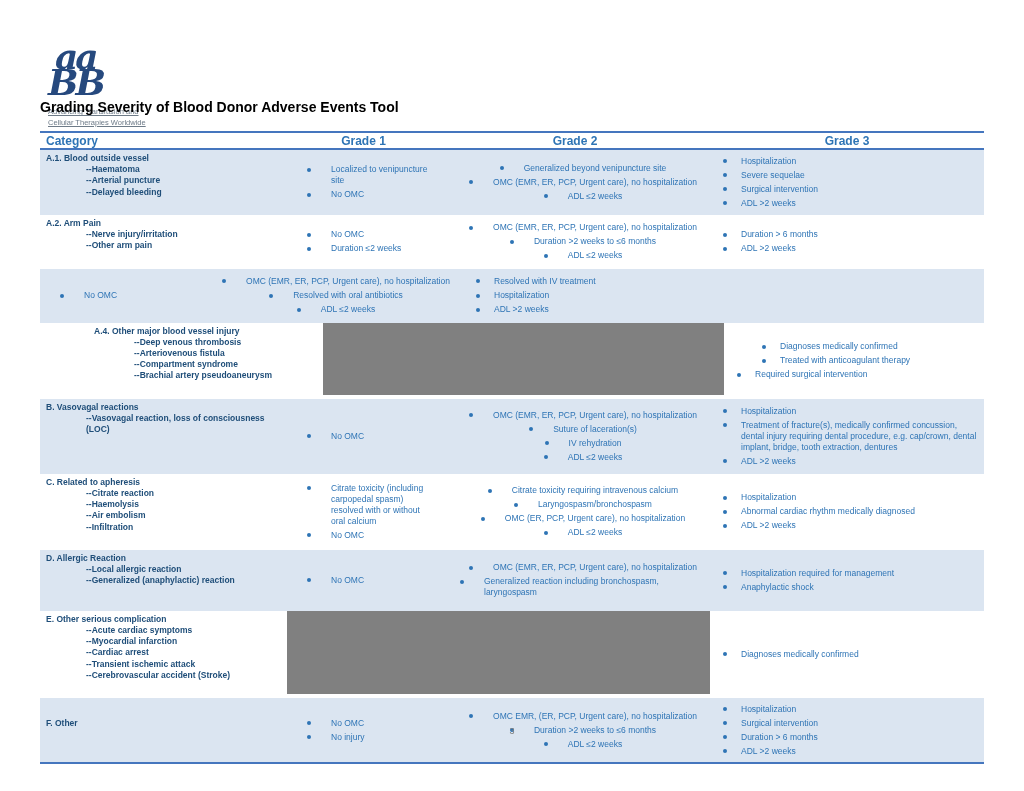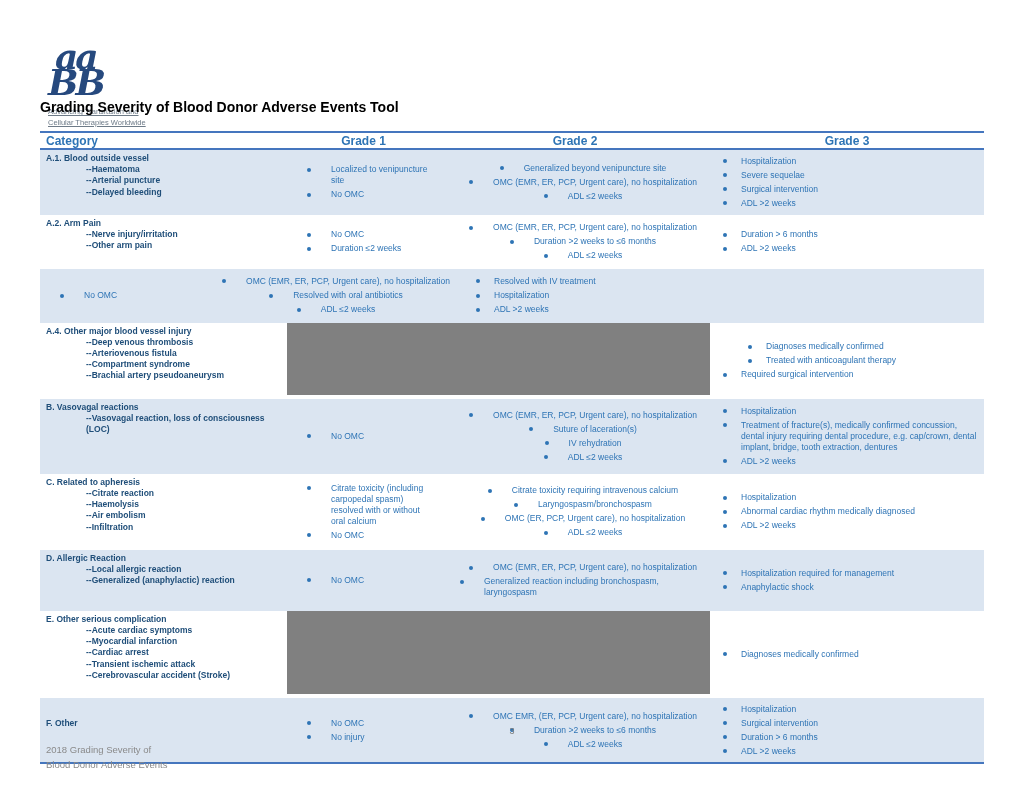--- a/index.html
+++ b/index.html
@@ -26,21 +26,21 @@
   .th-g1{width:153px;text-align:center;}
   .th-g2{width:270px;text-align:center;}
   .th-g3{width:274px;text-align:center;}
 
   .tbody{border-bottom:2px solid #4576be;}
   .trow{display:flex;}
   .trow.shaded{background:#dbe5f1;}
   .trow:nth-child(1){min-height:59px;}
   .trow:nth-child(2){min-height:43px;}
   .trow:nth-child(3){min-height:54px;}
-  .trow:nth-child(4){min-height:69px;}
+  .trow:nth-child(4){min-height:69px;margin-left:48px;}
   .trow:nth-child(5){min-height:75px;}
   .trow:nth-child(6){min-height:70px;}
   .trow:nth-child(7){min-height:61px;}
   .trow:nth-child(8){min-height:75px;}
   .trow:nth-child(9){min-height:57px;}
 
   .cell{box-sizing:border-box;}
   .col-cat{width:247px;padding:3px 10px 17px 6px;}
   .col-cat.center{display:flex;flex-direction:column;justify-content:center;}
   .col-g1{width:153px;}
@@ -435,18 +435,14 @@
               <div class="dot"></div>
               <div class="bullet-text">ADL &gt;2 weeks</div>
             </div>
           </div>
         </div>
       </div>
   </div>
 
   <div class="page-number">3</div>
 
-  <div class="footer-doc">
-    <div>2018 Grading Severity of</div>
-    <div>Blood Donor Adverse Events</div>
-  </div>
 
 </div>
 
 </body></html>

